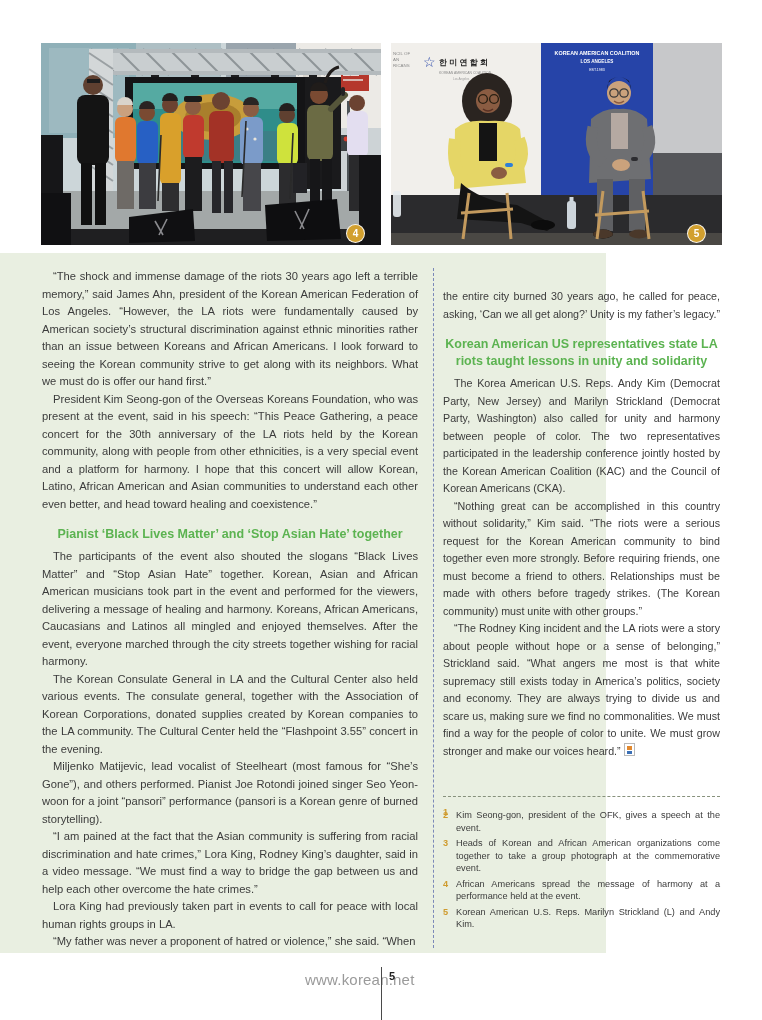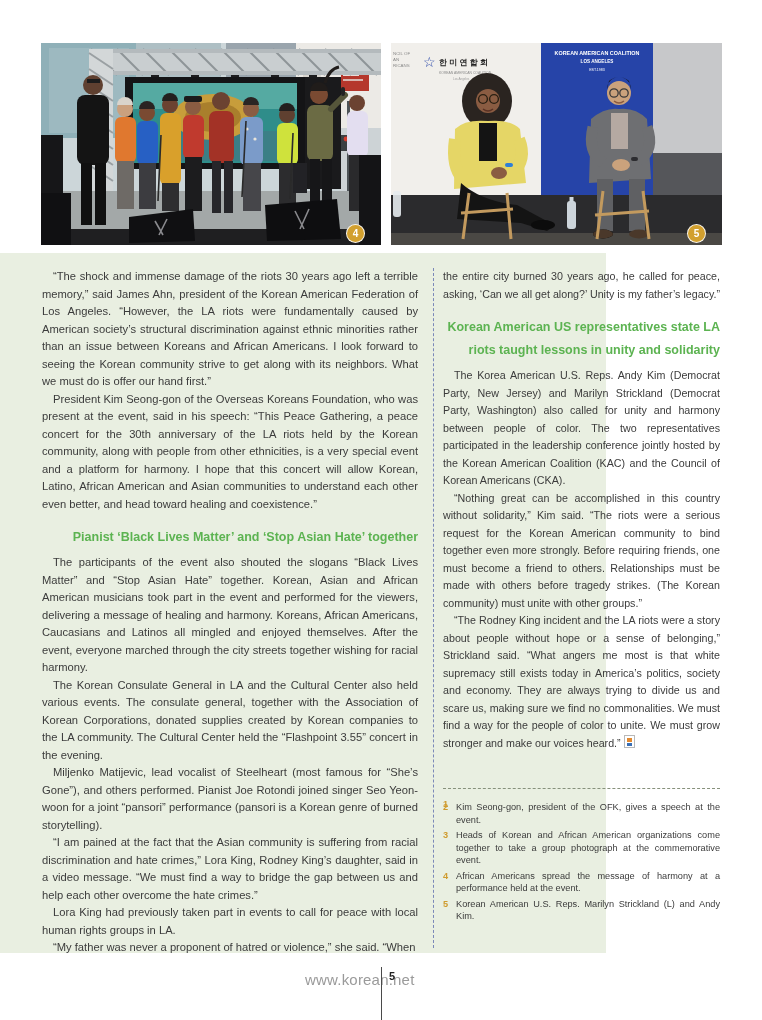--- a/index.html
+++ b/index.html
@@ -13,22 +13,22 @@
   .badge{position:absolute;right:16px;bottom:2px;width:17px;height:17px;border-radius:50%;
          background:#d2a02f;border:1px solid rgba(255,255,255,.9);color:#fff;font-size:10px;
          font-weight:bold;text-align:center;line-height:17px;}
 
   
   .panel{position:absolute;left:0;top:253px;width:606px;height:700px;background:#e9efe1;}
   .col{position:absolute;top:15px;text-align:justify;}
   .col-left{left:42px;width:376px;font-size:11.2px;line-height:17.5px;}
   .col-right{left:443px;width:277px;font-size:10.7px;line-height:17.5px;}
   .col p{margin:0;text-indent:11px;}
-  .col p.noindent{text-indent:0;}
-  .col h3{margin:13px 0 5px 0;font-size:12.5px;line-height:23px;color:#5cb351;text-align:right;}
+  .col p.noindent{text-indent:0;margin-top:20px;}
+  .col h3{margin:13px 0 5px 0;font-size:12.5px;line-height:17px;color:#5cb351;text-align:center;}
   .divider{position:absolute;left:433px;top:15px;height:680px;width:0;border-left:1px dashed #7b88b8;}
 
   .endmark{display:inline-block;width:9px;height:11px;border:1px solid #b9b9b9;background:#fff;
            vertical-align:-1px;margin-left:3px;position:relative;}
   .endmark i{position:absolute;left:2px;top:2px;width:5px;height:4px;background:#e2892f;}
   .endmark b{position:absolute;left:2px;bottom:1px;width:5px;height:3px;background:#3a6fb5;}
 
   
   .footnotes{margin-top:36px;border-top:1px dashed #87917c;padding-top:9px;text-align:left;}
   .fn{position:relative;padding-left:13px;font-size:9.2px;line-height:12.5px;margin-bottom:3px;

